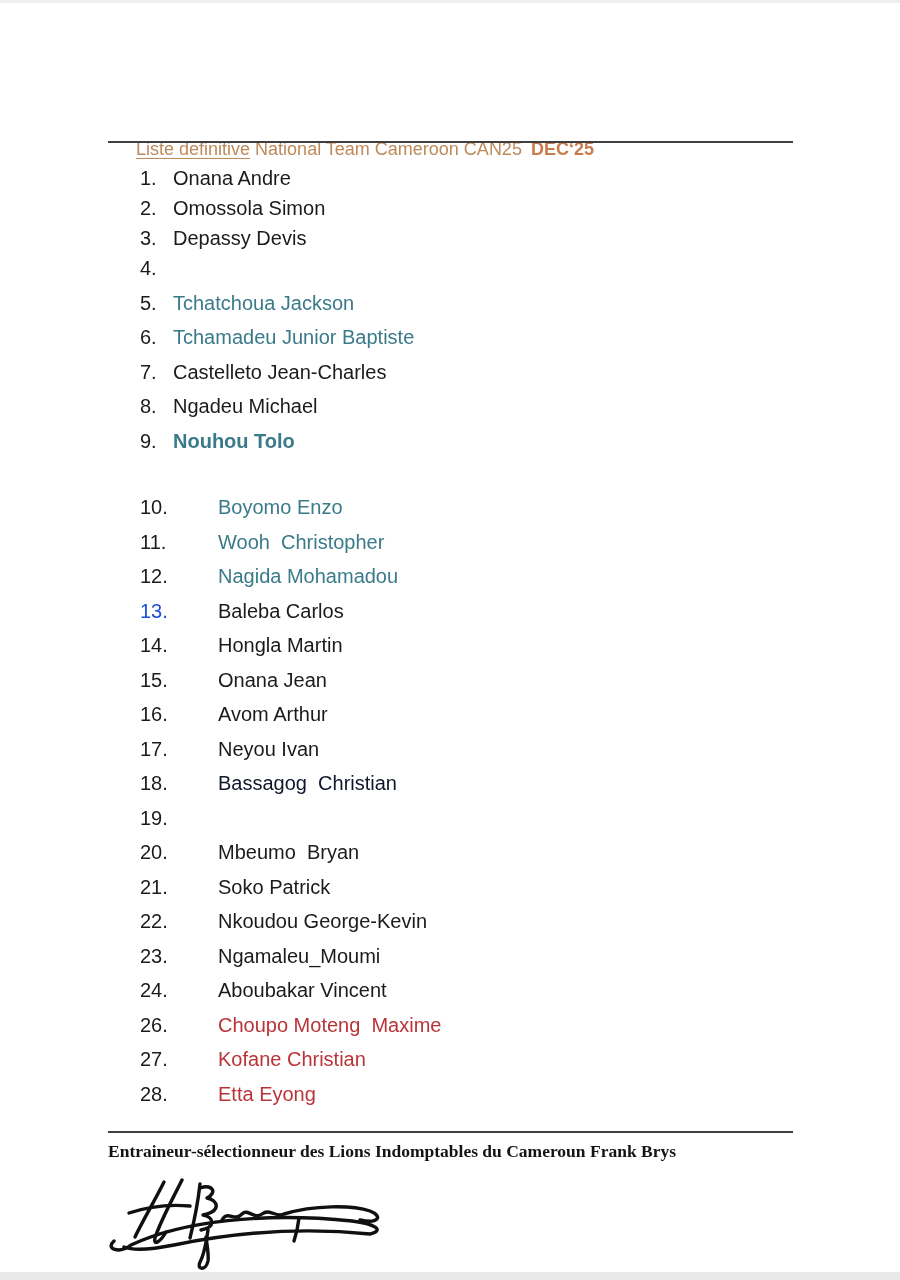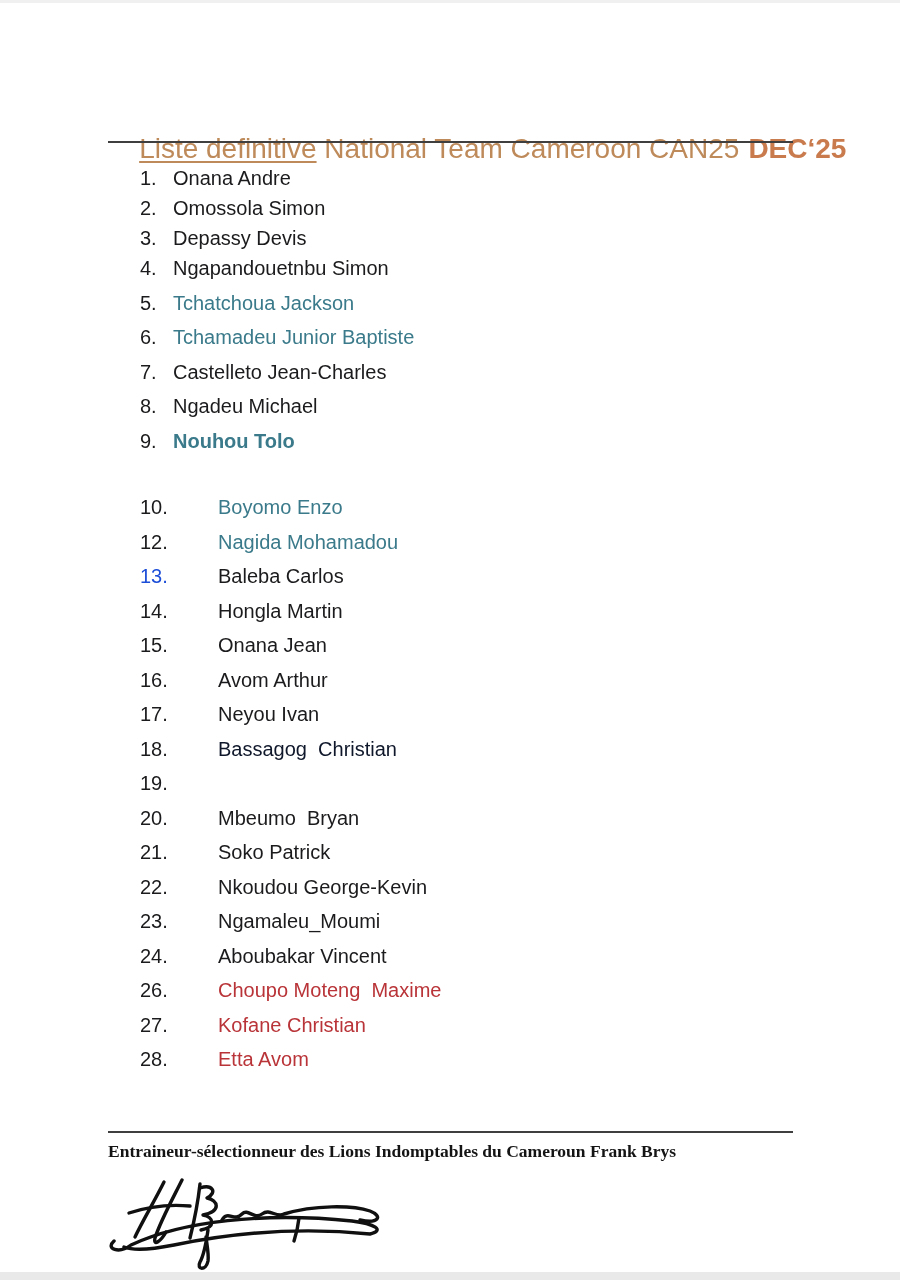--- a/index.html
+++ b/index.html
@@ -22,23 +22,23 @@
     background: #f0f0f0;
   }
   .edge-strip-bottom {
     position: absolute;
     bottom: 0; left: 0;
     width: 100%; height: 8px;
     background: #e9e9e9;
   }
   .title-row {
     position: absolute;
-    left: 108px;
+    left: 116px;
     top: 110px;
-    font-size: 28px;
+    font-size: 18px;
     line-height: 26px;
     white-space: pre;
   }
   .title-underlined {
     text-decoration: underline;
     text-underline-offset: 3px;
   }
   .title-date {
     font-weight: 700;
     margin-left: 9px;
@@ -113,21 +113,20 @@
       <li class="compact">
         <span class="player-num num-tight" style="color: rgb(27, 27, 29);">2.</span>
         <span class="player-name" style="color: rgb(27, 27, 29);">Omossola Simon</span>
       </li>
       <li class="compact">
         <span class="player-num num-tight" style="color: rgb(27, 27, 29);">3.</span>
         <span class="player-name" style="color: rgb(27, 27, 29);">Depassy Devis</span>
       </li>
       <li>
         <span class="player-num num-tight" style="color: rgb(27, 27, 29);">4.</span>
-        <span class="player-name" style="color: rgb(27, 27, 29);">Ngapandouetnbu Simon</span>
       </li>
       <li>
         <span class="player-num num-tight" style="color: rgb(27, 27, 29);">5.</span>
         <span class="player-name" style="color: rgb(58, 122, 138);">Tchatchoua Jackson</span>
       </li>
       <li>
         <span class="player-num num-tight" style="color: rgb(27, 27, 29);">6.</span>
         <span class="player-name" style="color: rgb(58, 122, 138);">Tchamadeu Junior Baptiste</span>
       </li>
       <li>
@@ -140,20 +139,24 @@
       </li>
       <li>
         <span class="player-num num-tight" style="color: rgb(27, 27, 29);">9.</span>
         <span class="player-name" style="color: rgb(58, 122, 138); font-weight: bold;">Nouhou Tolo</span>
       </li>
       <li>
         <span class="player-num num-wide" style="color: rgb(27, 27, 29);">10.</span>
         <span class="player-name" style="color: rgb(58, 122, 138);">Boyomo Enzo</span>
       </li>
       <li>
+        <span class="player-num num-wide" style="color: rgb(27, 27, 29);">11.</span>
+        <span class="player-name" style="color: rgb(58, 122, 138);">Wooh  Christopher</span>
+      </li>
+      <li>
         <span class="player-num num-wide" style="color: rgb(27, 27, 29);">12.</span>
         <span class="player-name" style="color: rgb(58, 122, 138);">Nagida Mohamadou</span>
       </li>
       <li>
         <span class="player-num num-wide" style="color: #1d4ed8;">13.</span>
         <span class="player-name" style="color: rgb(27, 27, 29);">Baleba Carlos</span>
       </li>
       <li>
         <span class="player-num num-wide" style="color: rgb(27, 27, 29);">14.</span>
         <span class="player-name" style="color: rgb(27, 27, 29);">Hongla Martin</span>
@@ -200,21 +203,21 @@
       <li>
         <span class="player-num num-wide" style="color: rgb(27, 27, 29);">26.</span>
         <span class="player-name" style="color: rgb(185, 52, 56);">Choupo Moteng  Maxime</span>
       </li>
       <li>
         <span class="player-num num-wide" style="color: rgb(27, 27, 29);">27.</span>
         <span class="player-name" style="color: rgb(185, 52, 56);">Kofane Christian</span>
       </li>
       <li>
         <span class="player-num num-wide" style="color: rgb(27, 27, 29);">28.</span>
-        <span class="player-name" style="color: rgb(185, 52, 56);">Etta Avom</span>
+        <span class="player-name" style="color: rgb(185, 52, 56);">Etta Eyong</span>
       </li>
     </ol>
 
   <div class="rule rule-footer" style="background: rgb(63, 63, 63);"></div>
 
   <p class="footer-line">Entraineur-sélectionneur des Lions Indomptables du Cameroun Frank Brys</p>
 
   <svg class="signature" width="300" height="94" viewBox="0 0 300 94" fill="none" stroke="#101010" stroke-width="3.4" stroke-linecap="round" stroke-linejoin="round">
 
     <path d="M62,4 C52,24 40,44 33,59"></path>

